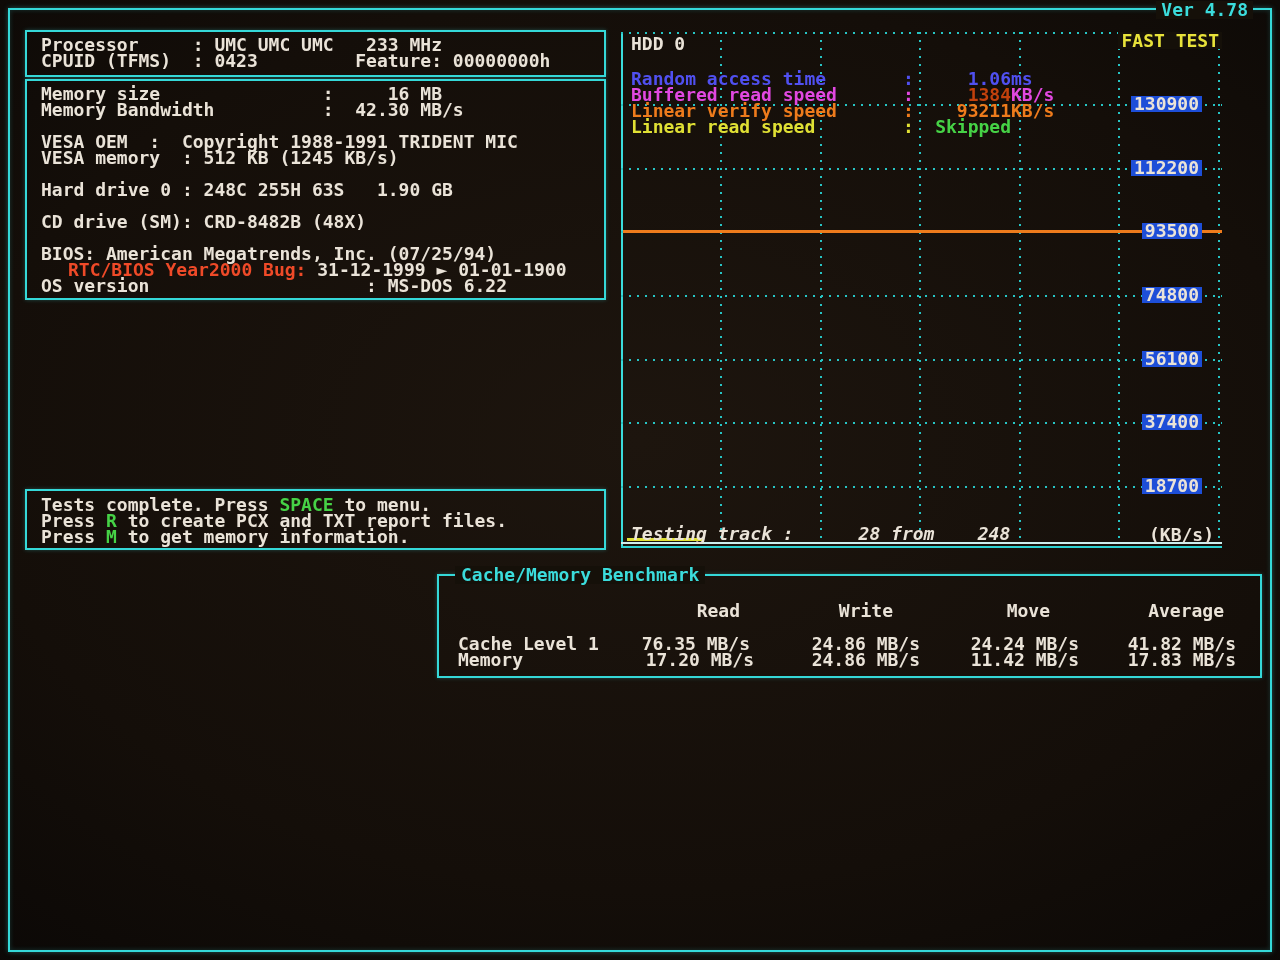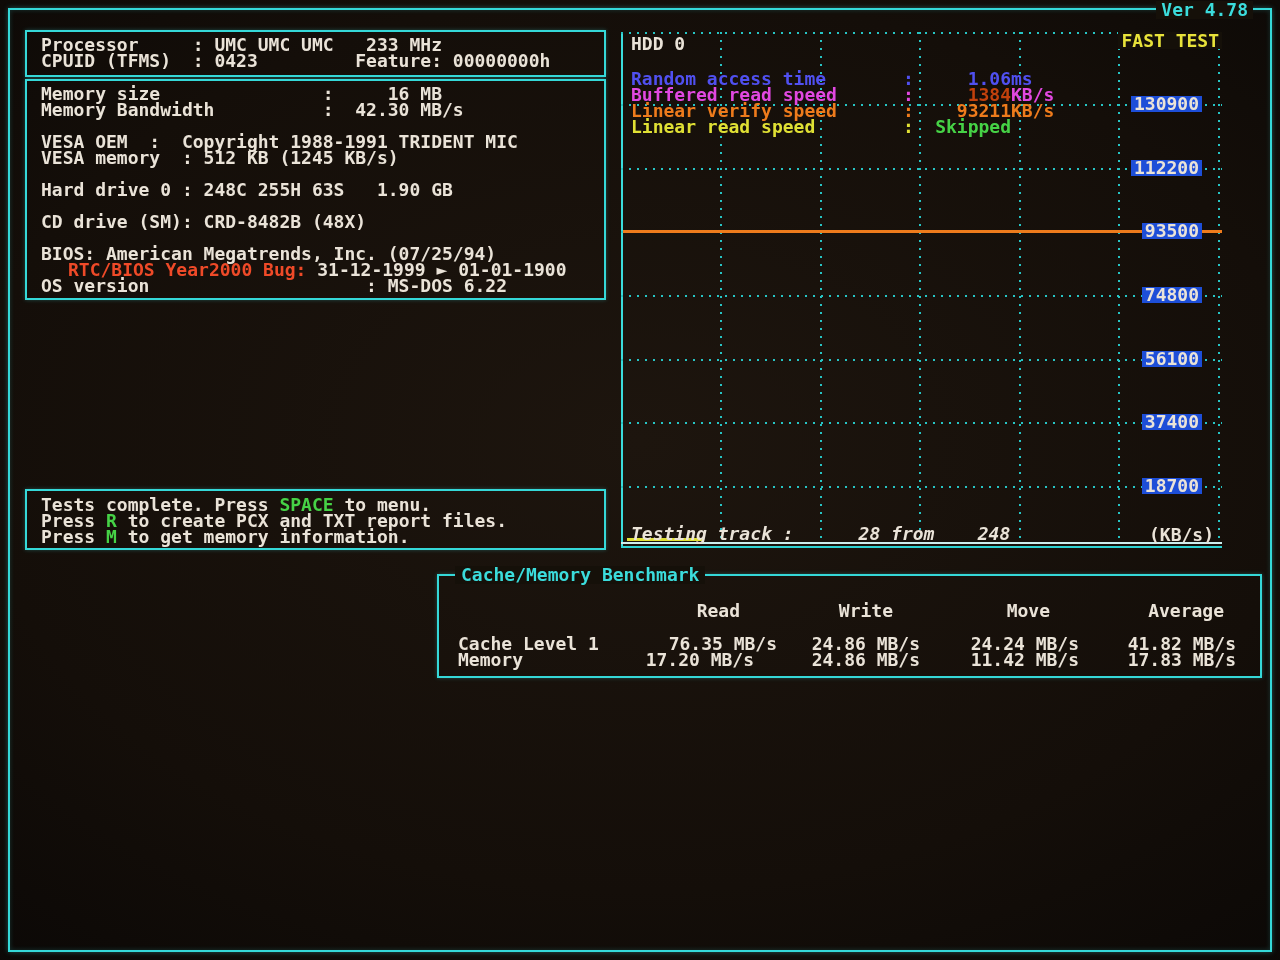--- a/index.html
+++ b/index.html
@@ -147,21 +147,21 @@
 </div>
 
 <div class="box cachebox">
   <span class="cache-title">Cache/Memory Benchmark</span>
   <span class="ch" style="right:520px">Read</span>
   <span class="ch" style="right:367px">Write</span>
   <span class="ch" style="right:210px">Move</span>
   <span class="ch" style="right:36px">Average</span>
 
   <span class="cl" style="top:60px">Cache Level 1</span>
-  <span class="cv" style="top:60px;right:483px">76.35 MB/s</span>
+  <span class="cv" style="top:60px;right:510px">76.35 MB/s</span>
   <span class="cv" style="top:60px;right:340px">24.86 MB/s</span>
   <span class="cv" style="top:60px;right:181px">24.24 MB/s</span>
   <span class="cv" style="top:60px;right:24px">41.82 MB/s</span>
 
   <span class="cl" style="top:76px">Memory</span>
   <span class="cv" style="top:76px;right:506px">17.20 MB/s</span>
   <span class="cv" style="top:76px;right:340px">24.86 MB/s</span>
   <span class="cv" style="top:76px;right:181px">11.42 MB/s</span>
   <span class="cv" style="top:76px;right:24px">17.83 MB/s</span>
 </div>

